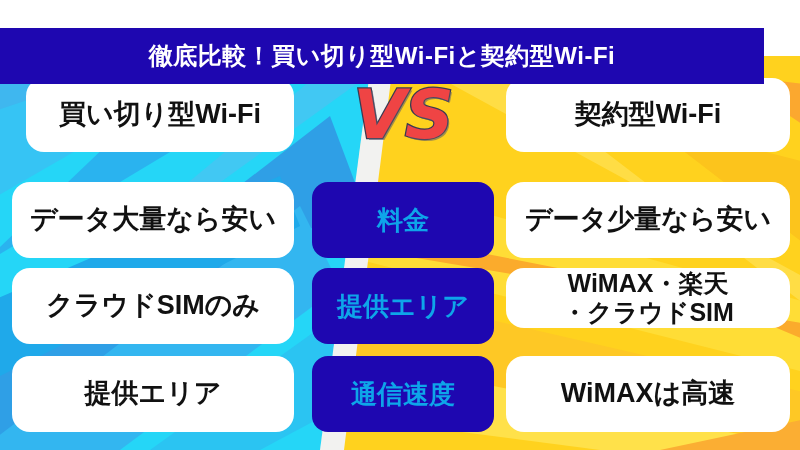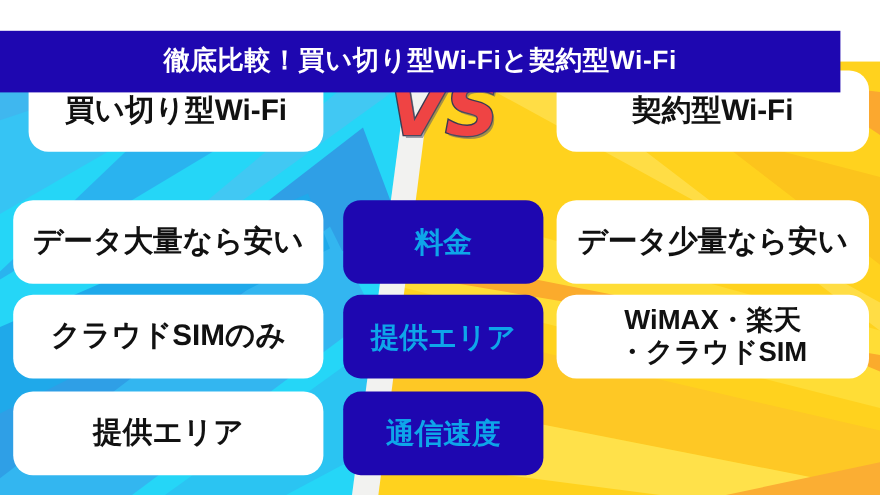--- a/index.html
+++ b/index.html
@@ -53,21 +53,21 @@
     position: absolute;
     left: 0; top: 56px;
     width: 800px; height: 394px;
     z-index: 10;
   }
   .row {
     position: absolute;
     left: 0;
     width: 800px;
   }
-  .row-1 { top: 8px;  height: 74px; }
+  .row-1 { top: 22px;  height: 74px; }
   .row-2 { top: 126px; height: 76px; }
   .row-3 { top: 212px; height: 76px; border-radius: 19px; }
   .row-4 { top: 300px; height: 76px; }
 
   
   .card {
     position: absolute;
     background: #ffffff;
     border-radius: 18px;
     display: flex;
@@ -212,29 +212,32 @@
       </div>
     </div>
 
     <div class="row row-3">
       <div class="card card-left" style="height:76px">
         <span class="txt">クラウドSIMのみ</span>
       </div>
       <div class="badge">
         <span>提供エリア</span>
       </div>
-      <div class="card card-right two-line" style="height:76px; flex-direction:column;">
+      <div class="card card-right two-line" style="height:60px; flex-direction:column;">
         <span class="txt">WiMAX・楽天</span>
         <span class="txt">・クラウドSIM</span>
       </div>
     </div>
 
     <div class="row row-4">
       <div class="card card-left" style="height:76px">
         <span class="txt">提供エリア</span>
       </div>
       <div class="badge">
         <span>通信速度</span>
       </div>
+      <div class="card card-right" style="height:76px">
+        <span class="txt">WiMAXは高速</span>
+      </div>
     </div>
 
   </div>
 </div>
 
 </body></html>

